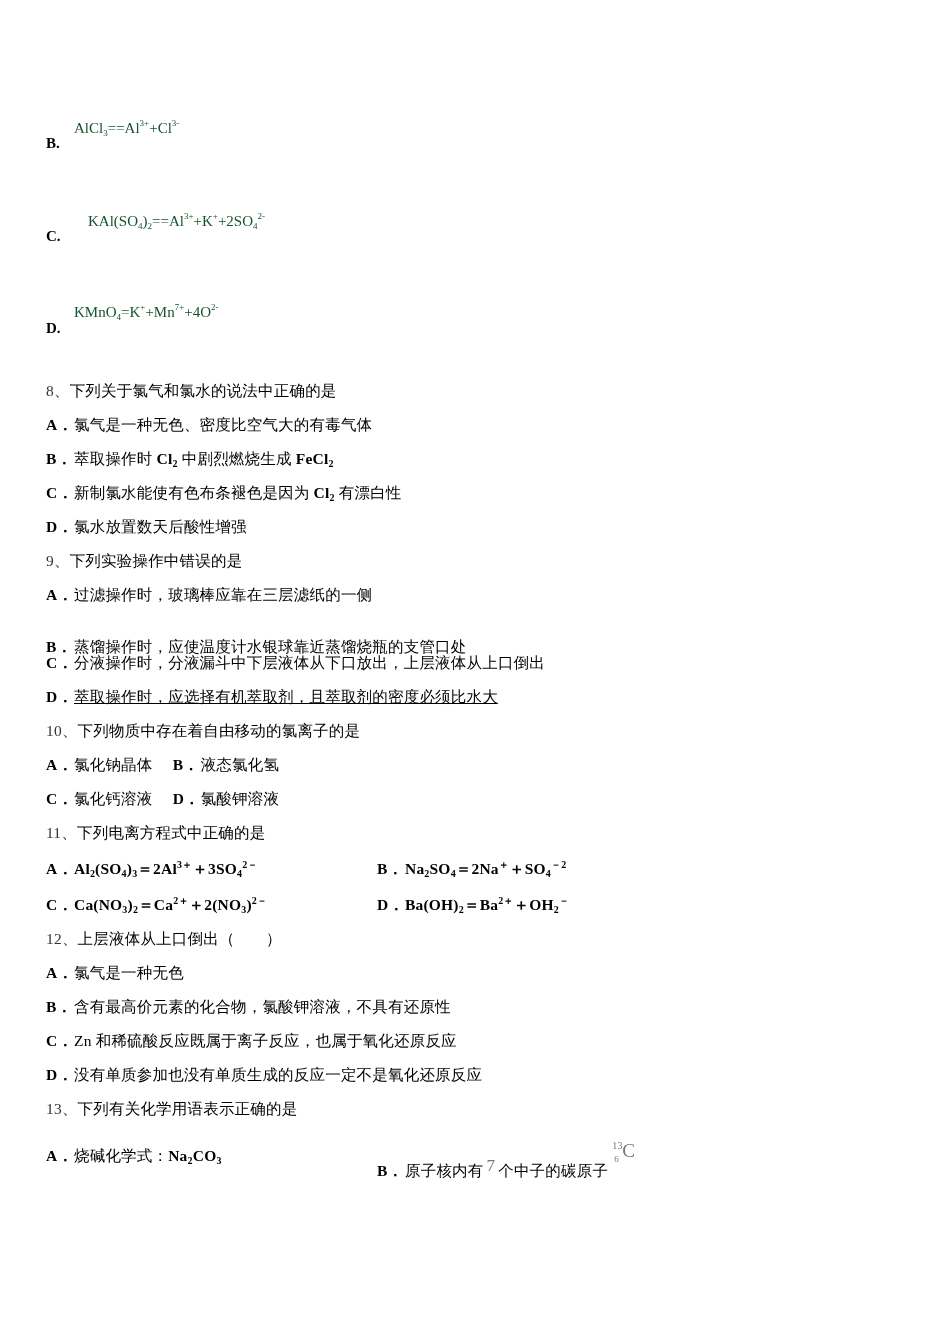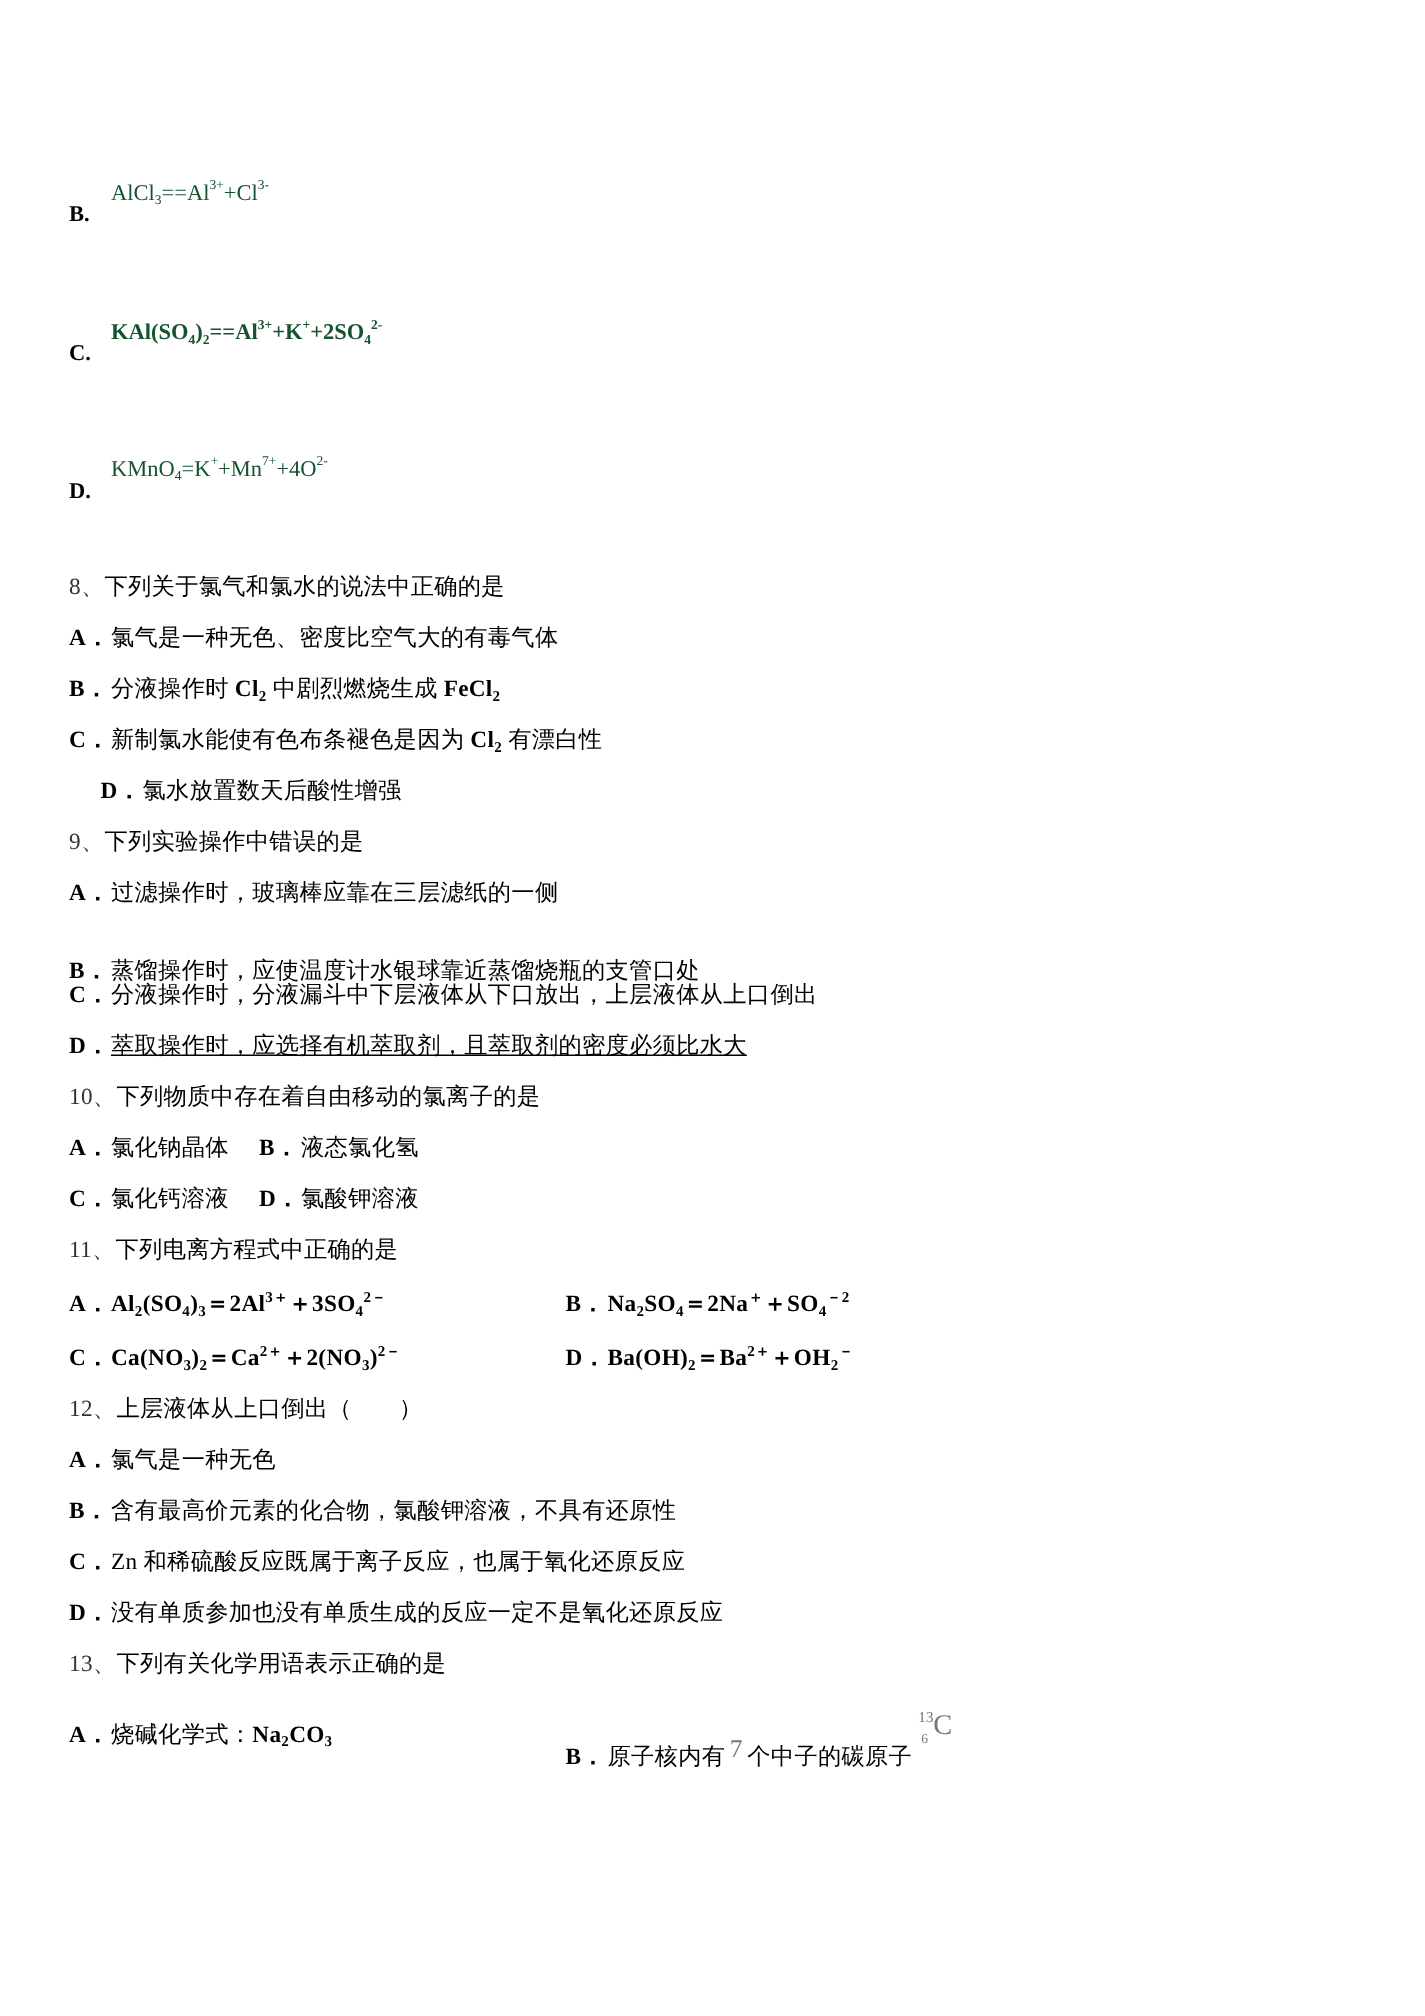--- a/index.html
+++ b/index.html
@@ -24,42 +24,42 @@
 </style>
 </head>
 <body>
 
 <div class="abs letter" style="left:46px; top:135px;">B.</div>
 <div class="abs formula-img" style="left:74px; top:118px;">
   <span>AlCl</span><sub>3</sub><span>==Al</span><sup>3+</sup><span>+Cl</span><sup>3-</sup>
 </div>
 
 <div class="abs letter" style="left:46px; top:228px;">C.</div>
-<div class="abs formula-img" style="left:74px; top:211px;font-weight:bold;">
+<div class="abs formula-img" style="left:88px; top:211px;">
   <span>KAl(SO</span><sub>4</sub><span>)</span><sub>2</sub><span>==Al</span><sup>3+</sup><span>+K</span><sup>+</sup><span>+2SO</span><sub>4</sub><sup>2-</sup>
 </div>
 
 <div class="abs letter" style="left:46px; top:320px;">D.</div>
 <div class="abs formula-img" style="left:74px; top:302px;">
   <span>KMnO</span><sub>4</sub><span>=K</span><sup>+</sup><span>+Mn</span><sup>7+</sup><span>+4O</span><sup>2-</sup>
 </div>
 
 <div class="abs line" style="left:46px; top:381px;">
   <span class="qnum">8、</span><span>下列关于氯气和氯水的说法中正确的是</span>
 </div>
 <div class="abs line" style="left:46px; top:415px;">
   <span class="opt-letter">A．</span><span>氯气是一种无色、密度比空气大的有毒气体</span>
 </div>
 <div class="abs line" style="left:46px; top:449px;">
-  <span class="opt-letter">B．</span><span>分液操作时 </span><span class="bold">Cl</span><sub class="s bold">2</sub><span> 中剧烈燃烧生成 </span><span class="bold">FeCl</span><sub class="s bold">2</sub>
+  <span class="opt-letter">B．</span><span>萃取操作时 </span><span class="bold">Cl</span><sub class="s bold">2</sub><span> 中剧烈燃烧生成 </span><span class="bold">FeCl</span><sub class="s bold">2</sub>
 </div>
 <div class="abs line" style="left:46px; top:483px;">
   <span class="opt-letter">C．</span><span>新制氯水能使有色布条褪色是因为 </span><span class="bold">Cl</span><sub class="s bold">2</sub><span> 有漂白性</span>
 </div>
-<div class="abs line" style="left:46px; top:517px;margin-left:21px;">
+<div class="abs line" style="left:46px; top:517px;">
   <span class="opt-letter">D．</span><span>氯水放置数天后酸性增强</span>
 </div>
 
 <div class="abs line" style="left:46px; top:551px;">
   <span class="qnum">9、</span><span>下列实验操作中错误的是</span>
 </div>
 <div class="abs line" style="left:46px; top:585px;">
   <span class="opt-letter">A．</span><span>过滤操作时，玻璃棒应靠在三层滤纸的一侧</span>
 </div>
 <div class="abs line" style="left:46px; top:637px;">

